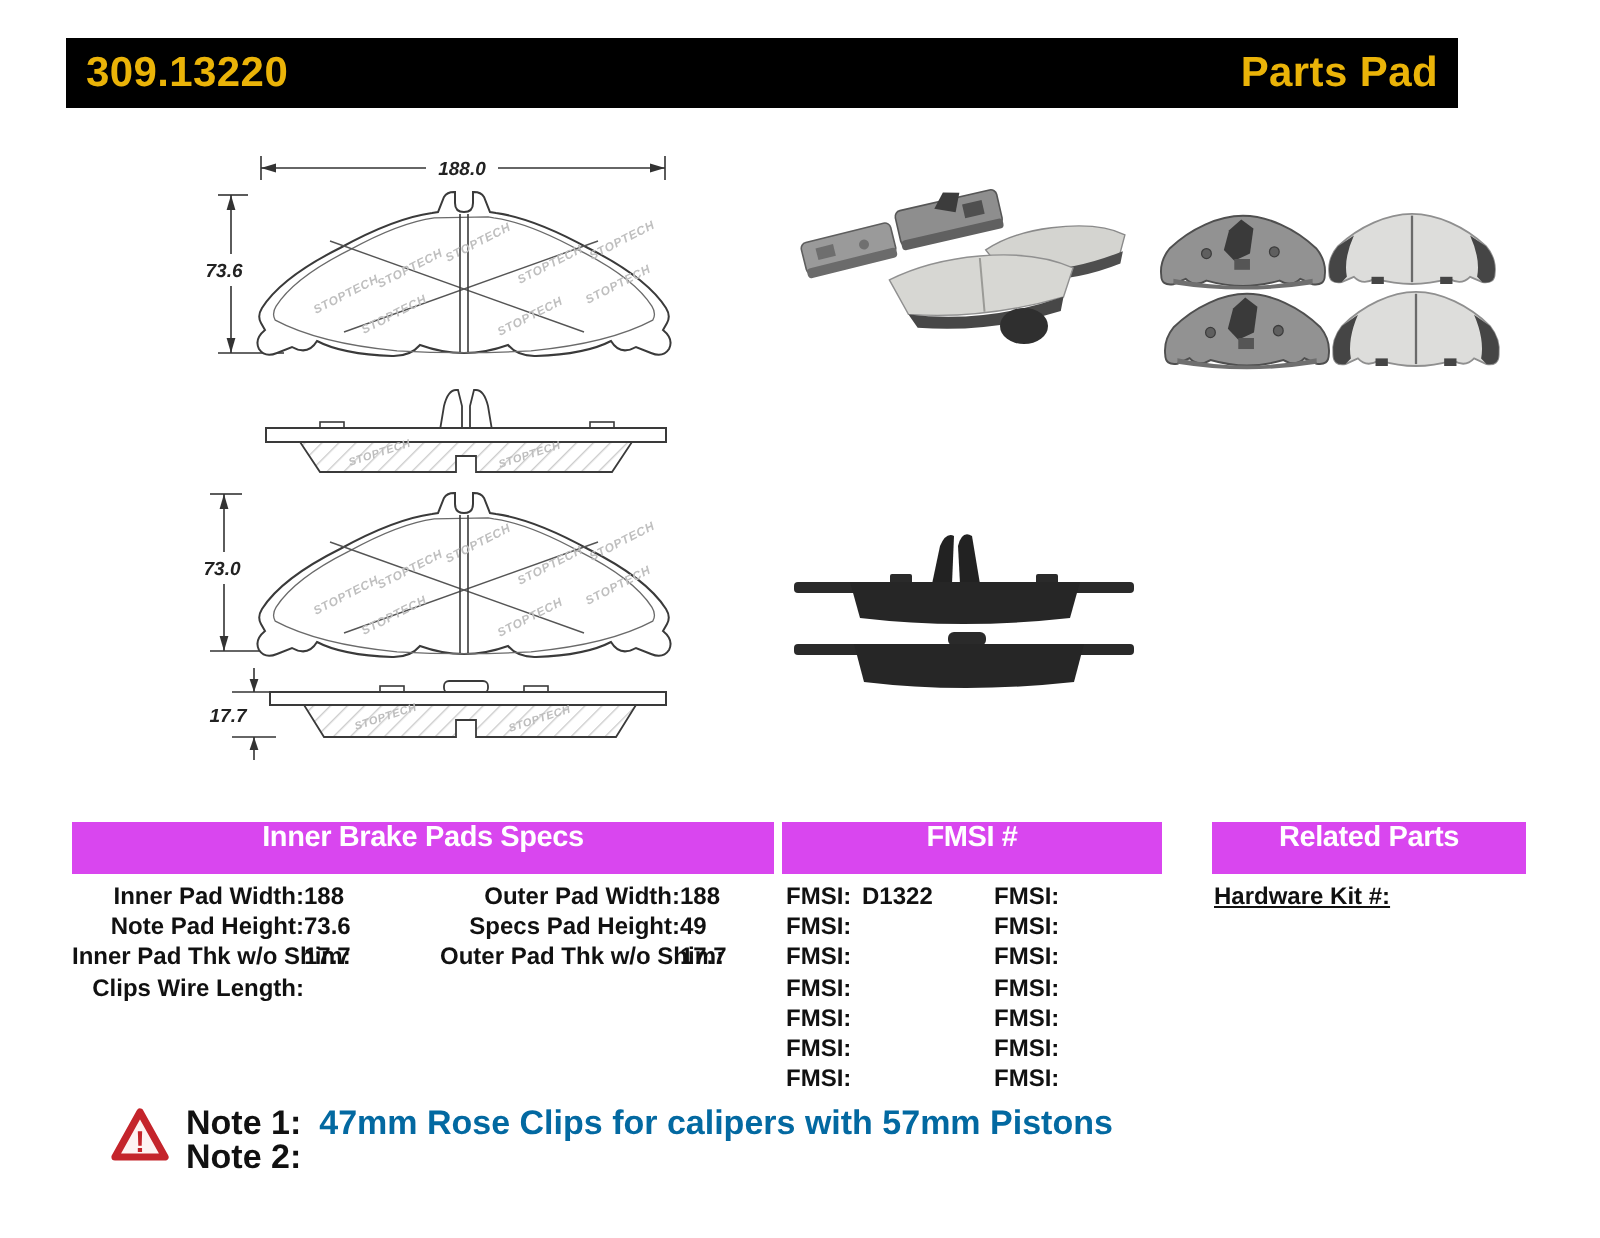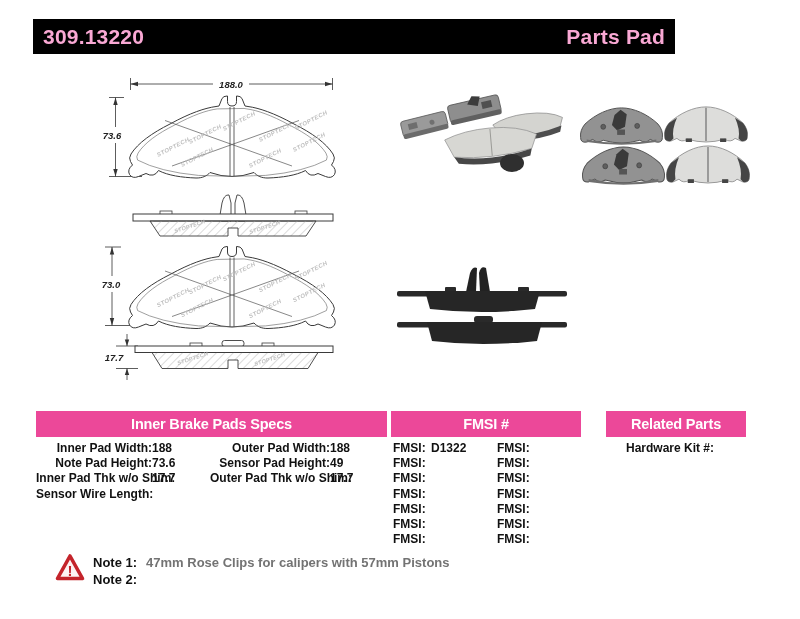--- a/index.html
+++ b/index.html
@@ -1,50 +1,50 @@
 <!DOCTYPE html>
 <html><head>
 <meta charset="utf-8">
 <style>
   * { margin:0; padding:0; box-sizing:border-box; }
   html,body { width:800px; height:619px; background:#ffffff; font-family:"Liberation Sans",sans-serif; position:relative; overflow:hidden; }
   .abs { position:absolute; }
 
   
-  .topbar { left:33px; top:19px; width:642px; height:35px; background:#000; color:#f9a8d4;
+  .topbar { left:33px; top:19px; width:696px; height:35px; background:#000; color:#eab308;
             display:flex; justify-content:space-between; align-items:center; padding:0 10px;
             font-weight:bold; font-size:21px; letter-spacing:0.2px; }
 
   
-  .tblbar { top:411px; height:26px; background:#ec4899; color:#fff; font-weight:bold;
-            font-size:14.5px; letter-spacing:-0.2px; display:flex; align-items:center; }
+  .tblbar { top:411px; height:26px; background:#d946ef; color:#fff; font-weight:bold;
+            font-size:14.5px; letter-spacing:-0.2px; display:flex; }
   .bar-specs { left:36px; width:351px; }
   .bar-specs span { flex:1; text-align:center; }
   .bar-fmsi { left:391px; width:190px; justify-content:center; }
-  .bar-related { left:606px; width:140px; justify-content:center; }
+  .bar-related { left:606px; width:157px; justify-content:center; }
 
   
   .col { top:440px; font-size:12px; font-weight:bold; color:#111; }
   .col .row { height:15.3px; display:flex; align-items:center; white-space:nowrap; }
   .inner-col { left:36px; }
   .inner-col .lbl { width:116px; text-align:right; }
-  .outer-col { left:210px; }
+  .outer-col { left:220px; }
   .outer-col .lbl { width:120px; text-align:right; }
   .fmsi-col-a { left:393px; }
   .fmsi-col-b { left:497px; }
   .fmsi-col-a .lbl, .fmsi-col-b .lbl { width:32px; text-align:left; }
-  .related-col { left:626px; }
+  .related-col { left:607px;text-decoration:underline; }
   .val { margin-left:6px; }
   .inner-col .val, .outer-col .val { margin-left:0; }
 
   
-  .note-row { left:93px; font-size:13px; font-weight:bold; color:#111; display:flex; align-items:center; white-space:nowrap; }
+  .note-row { left:93px; font-size:17px; font-weight:bold; color:#111; display:flex; align-items:center; white-space:nowrap; }
   .note1 { top:554px; height:16px; }
   .note2 { top:571px; height:16px; }
-  .note-red { margin-left:9px; color:#737373; }
+  .note-red { margin-left:9px; color:#0369a1; }
   .warn { left:55px; top:553px; width:30px; height:29px; }
 
   svg text { font-family:"Liberation Sans",sans-serif; }
   .dimtxt { font-size:9.5px; font-weight:bold; font-style:italic; fill:#222; }
   .wm { font-size:6px; font-weight:bold; font-style:italic; fill:#bfbfbf; letter-spacing:0.4px; }
   .wm2 { font-size:5.5px; font-weight:bold; font-style:italic; fill:#bdbdbd; letter-spacing:0.3px; }
 </style>
 </head>
 <body>
 
@@ -241,32 +241,32 @@
     </div>
   <div class="row">
       <span class="lbl">Note Pad Height:</span>
       <span class="val">73.6</span>
     </div>
   <div class="row">
       <span class="lbl">Inner Pad Thk w/o Shim:</span>
       <span class="val">17.7</span>
     </div>
   <div class="row">
-      <span class="lbl">Sensor Wire Length:</span>
+      <span class="lbl">Clips Wire Length:</span>
       <span class="val"></span>
     </div>
 </div>
 
 <div class="abs col outer-col">
   <div class="row">
       <span class="lbl">Outer Pad Width:</span>
       <span class="val">188</span>
     </div>
   <div class="row">
-      <span class="lbl">Sensor Pad Height:</span>
+      <span class="lbl">Specs Pad Height:</span>
       <span class="val">49</span>
     </div>
   <div class="row">
       <span class="lbl">Outer Pad Thk w/o Shim:</span>
       <span class="val">17.7</span>
     </div>
 </div>
 
 <div class="abs col fmsi-col-a">
   <div class="row">

